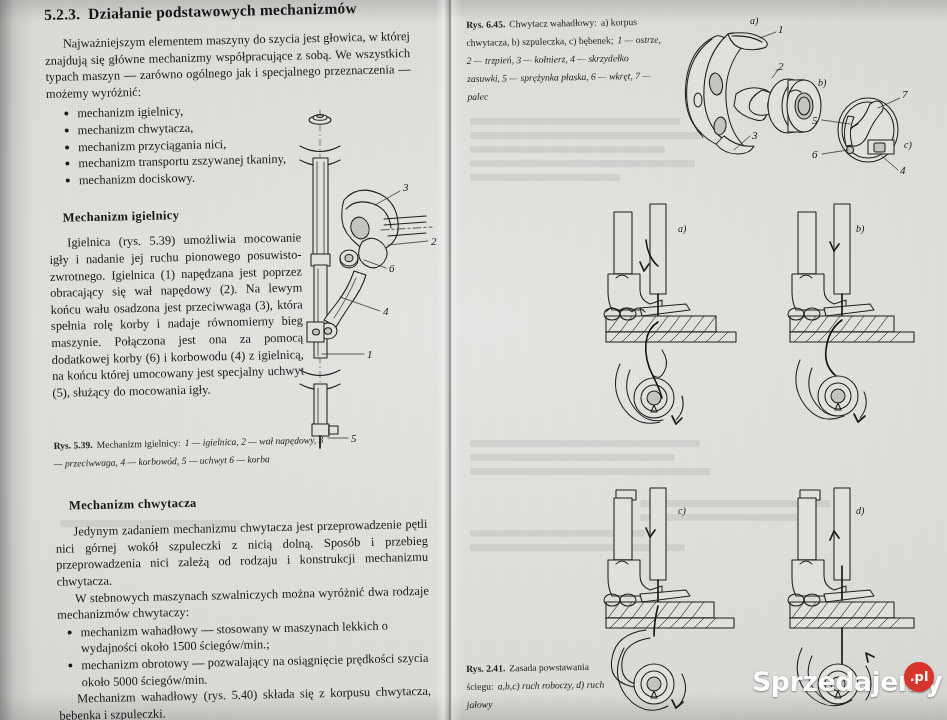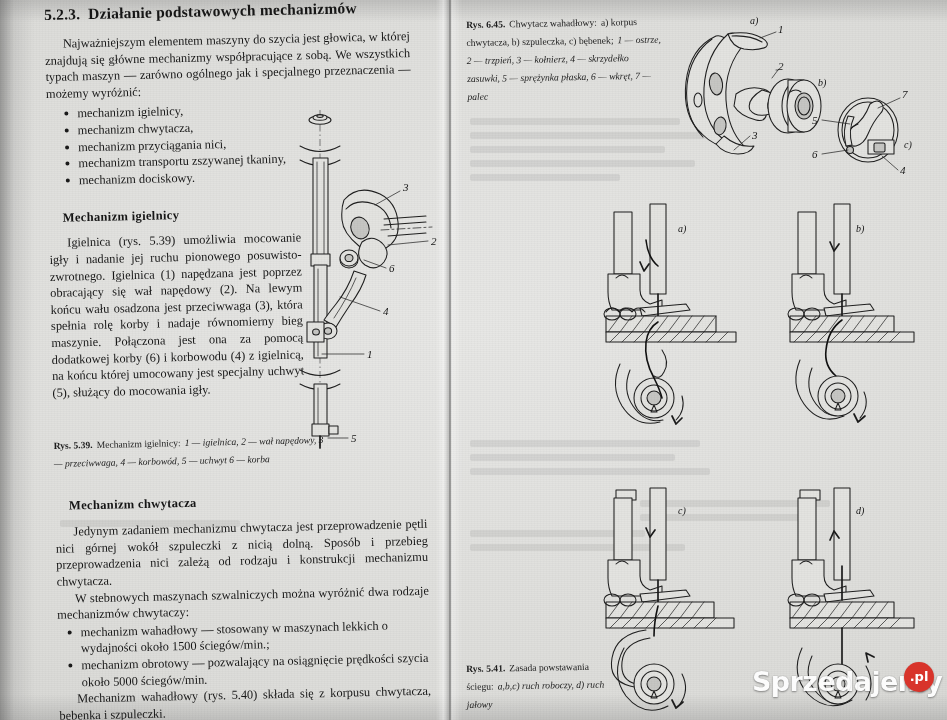--- a/index.html
+++ b/index.html
@@ -434,21 +434,21 @@
     <path class="ln" d="M22 168 q-10 22 6 38 q16 16 32 6"></path>
     <circle class="fil" cx="48" cy="196" r="20"></circle>
     <circle class="ln" cx="48" cy="196" r="13"></circle>
     <circle class="fil-d" cx="48" cy="196" r="7"></circle>
     <path class="ln" d="M48 203 l-3 7 l6 0 Z"></path>
     <path class="ln" d="M76 178 q10 18 0 34"></path>
     <path class="ln-th" d="M78 174 l-2 -9 l8 4"></path>
   </svg>
 
   <div class="pg skewR" style="left:466px;top:658px;width:146px;">
-    <span class="cap bold">Rys. 5.41.</span>
+    <span class="cap bold">Rys. 2.41.</span>
     <span class="cap">Zasada powstawania ściegu:</span>
     <span class="cap ital">a,b,c) ruch roboczy, d) ruch jałowy</span>
   </div>
 
   <div id="gutter"></div>
   <div id="gutter2"></div>
   <div id="grain"></div>
 
   <div id="wm">
     <div class="wtext">Sprzedajemy</div>

